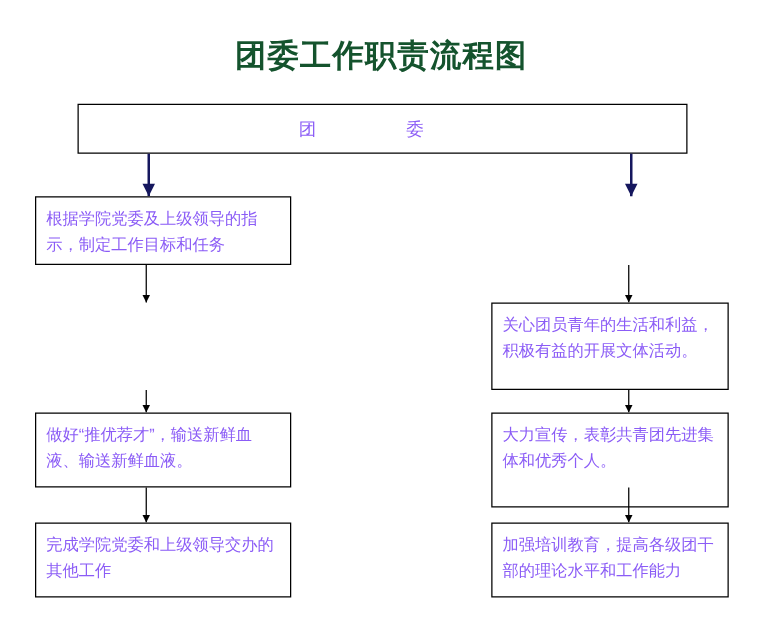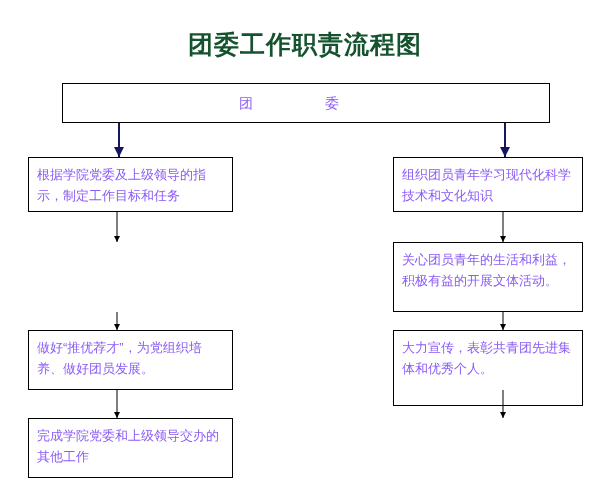--- a/index.html
+++ b/index.html
@@ -170,35 +170,32 @@
     <span class="head"></span>
   </div>
 
 
   <div class="conn conn-thin a-left arrow-23">
     <span class="stem"></span>
     <span class="head"></span>
   </div>
 
   <div class="box col-left row3">
-    <span>做好“推优荐才”，为党组织培养、做好团员发展。</span>
+    <span>做好“推优荐才”，输送新鲜血液、输送新鲜血液。</span>
   </div>
 
   <div class="conn conn-thin a-left arrow-34">
     <span class="stem"></span>
     <span class="head"></span>
   </div>
 
   <div class="box col-left row4">
     <span>完成学院党委和上级领导交办的其他工作</span>
   </div>
 
-  <div class="box col-right row1">
-    <span>组织团员青年学习现代化科学技术和文化知识</span>
-  </div>
 
   <div class="conn conn-thin a-right arrow-12">
     <span class="stem"></span>
     <span class="head"></span>
   </div>
 
   <div class="box col-right row2">
     <span>关心团员青年的生活和利益，积极有益的开展文体活动。</span>
   </div>
 
@@ -209,14 +206,17 @@
 
   <div class="box col-right row3">
     <span>大力宣传，表彰共青团先进集体和优秀个人。</span>
   </div>
 
   <div class="conn conn-thin a-right arrow-34">
     <span class="stem"></span>
     <span class="head"></span>
   </div>
 
+  <div class="box col-right row4">
+    <span>加强培训教育，提高各级团干部的理论水平和工作能力</span>
+  </div>
 
 </div>
 
 </body></html>

